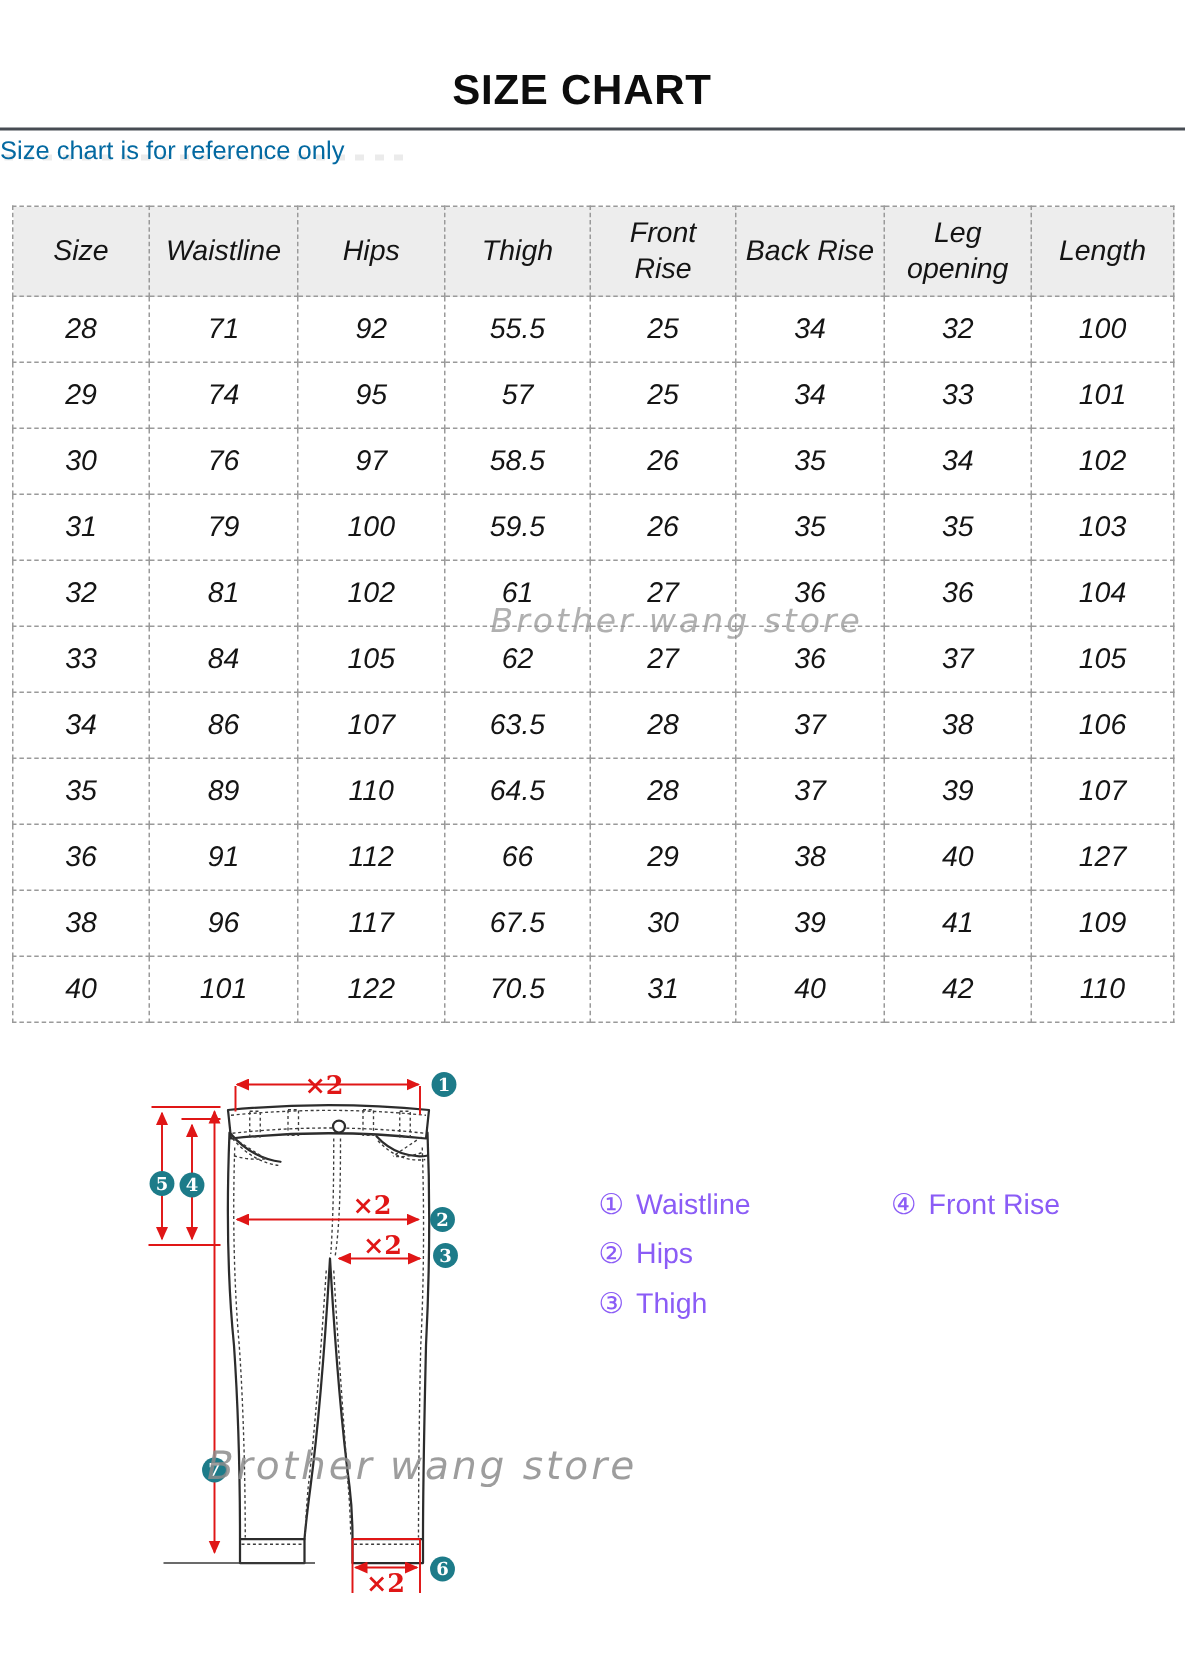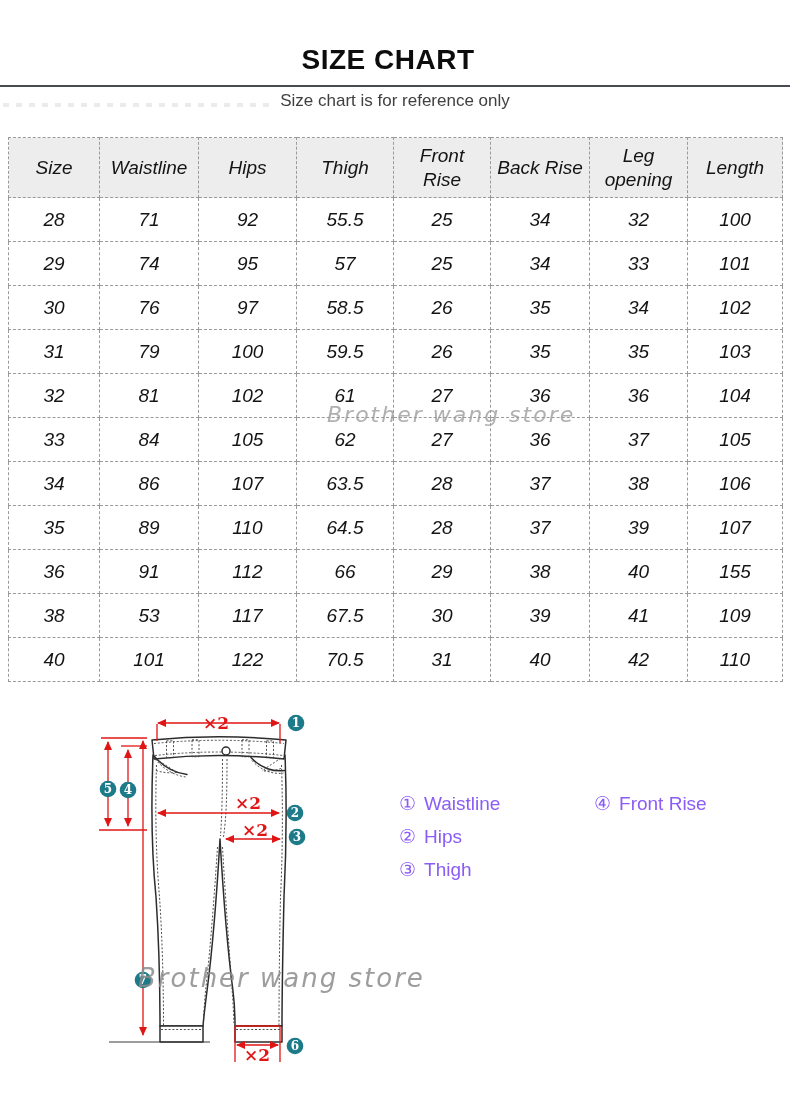--- a/index.html
+++ b/index.html
@@ -5,22 +5,22 @@
   html,body{margin:0;padding:0;background:#fff;}
   .page{position:relative;width:790px;height:1109px;background:#fff;overflow:hidden;
         font-family:"Liberation Sans", sans-serif;color:#1a1a1a;}
 
   
   .title{position:absolute;top:44px;left:0;width:776px;text-align:center;
          font-size:28px;font-weight:700;letter-spacing:.5px;color:#0d0d0d;}
   .hrule{position:absolute;top:85px;left:0;width:790px;border-top:2px solid #474c53;}
   .dash-artifact{position:absolute;top:103px;left:3px;width:273px;height:4px;
          background:repeating-linear-gradient(90deg,#ebebeb 0 6px,transparent 6px 13px);}
-  .subtitle{position:absolute;top:91px;left:0;width:790px;text-align:center;
-         font-size:17px;color:#404040;}
+  .subtitle{position:absolute;top:91px;left:0;width:790px;text-align:left;
+         font-size:17px;color:#0369a1;}
 
   
   table.size{position:absolute;left:8px;top:137px;width:774px;border-collapse:collapse;
          table-layout:fixed;font-style:italic;}
   table.size th, table.size td{border:1px dashed #9a9a9a;text-align:center;
          vertical-align:middle;font-size:19px;color:#141414;padding:0;}
   table.size th{background:#ededed;height:59px;font-weight:400;white-space:pre-line;line-height:1.25;}
   table.size td{height:43px;background:#fff;}
 
   
@@ -164,25 +164,25 @@
           <td>107</td>
         </tr>
         <tr>
           <td>36</td>
           <td>91</td>
           <td>112</td>
           <td>66</td>
           <td>29</td>
           <td>38</td>
           <td>40</td>
-          <td>155</td>
+          <td>127</td>
         </tr>
         <tr>
           <td>38</td>
-          <td>53</td>
+          <td>96</td>
           <td>117</td>
           <td>67.5</td>
           <td>30</td>
           <td>39</td>
           <td>41</td>
           <td>109</td>
         </tr>
         <tr>
           <td>40</td>
           <td>101</td>

